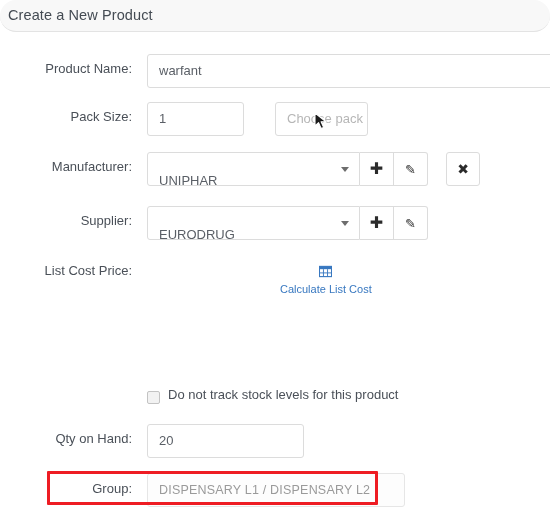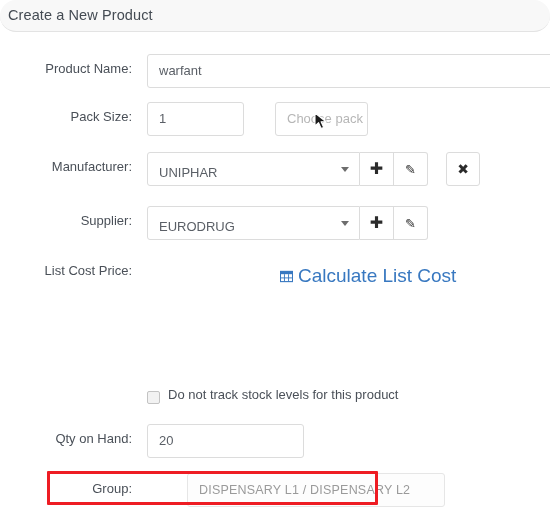--- a/index.html
+++ b/index.html
@@ -78,21 +78,21 @@
 
   
   .sel {
     position: absolute;
     background: #ffffff;
     border: 1px solid #dcdcdc;
     border-radius: 3px;
     height: 34px;
     font-size: 13px;
     color: #5a5f66;
-    padding: 4px 11px;
+    padding: 12px 11px;
     line-height: 32px;
     white-space: nowrap;
     overflow: hidden;
   }
   .sel.placeholder { color: #b6b6b6; }
   .caret {
     position: absolute;
     right: 10px; top: 50%;
     margin-top: -2px;
     width: 0; height: 0;
@@ -123,27 +123,28 @@
     line-height: 1;
     font-family: "DejaVu Sans", sans-serif;
   }
   .gl.plus { font-weight: bold; font-size: 16px; }
   .gl.pencil { font-size: 13px; }
   .gl.x { font-weight: bold; font-size: 14px; }
 
   
   .calc-link {
     position: absolute;
-    font-size: 19px;
+    font-size: 11px;
     color: #3878c0;
     white-space: nowrap;
     cursor: pointer;
     display: flex;
     align-items: center;
     gap: 5px;
+    flex-direction: column;
   }
   .calc-link .label { text-decoration: none; }
 
   .help-text {
     position: absolute;
     font-size: 11.5px;
     color: #4f6b86;
     line-height: 14px;
     width: 150px;
   }
@@ -171,21 +172,20 @@
     border: 1px solid #e6e6e6;
     border-radius: 3px;
     height: 34px;
     line-height: 32px;
     font-size: 12.5px;
     color: #9a9a9a;
     padding: 0 11px;
     letter-spacing: 0.2px;
     white-space: nowrap;
     overflow: hidden;
-    margin-left: 40px;
   }
 
   
   .highlight-box {
     position: absolute;
     border: 3px solid #ee1c23;
     pointer-events: none;
     border-radius: 1px;
   }
 

